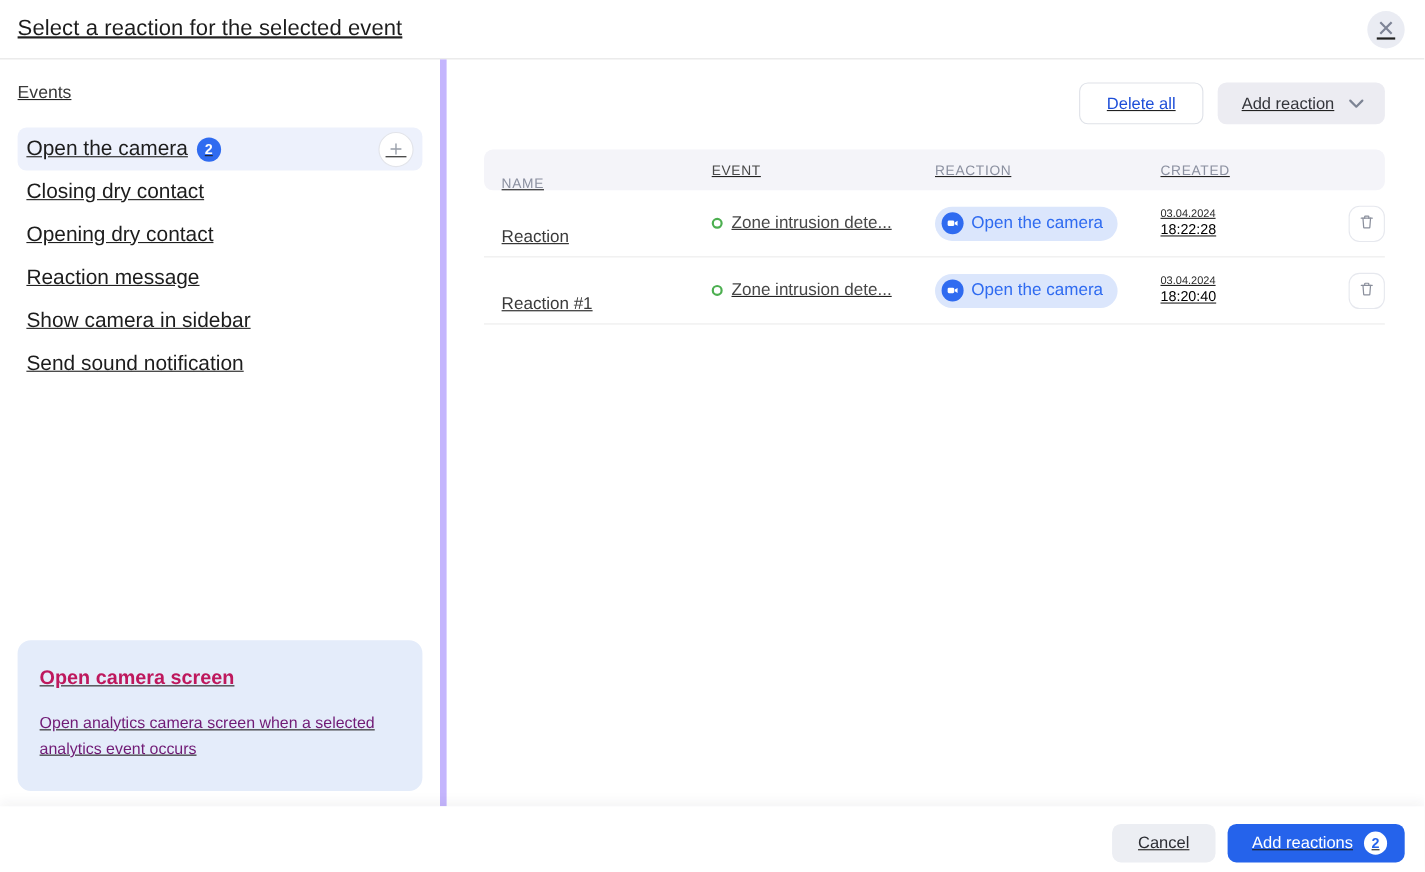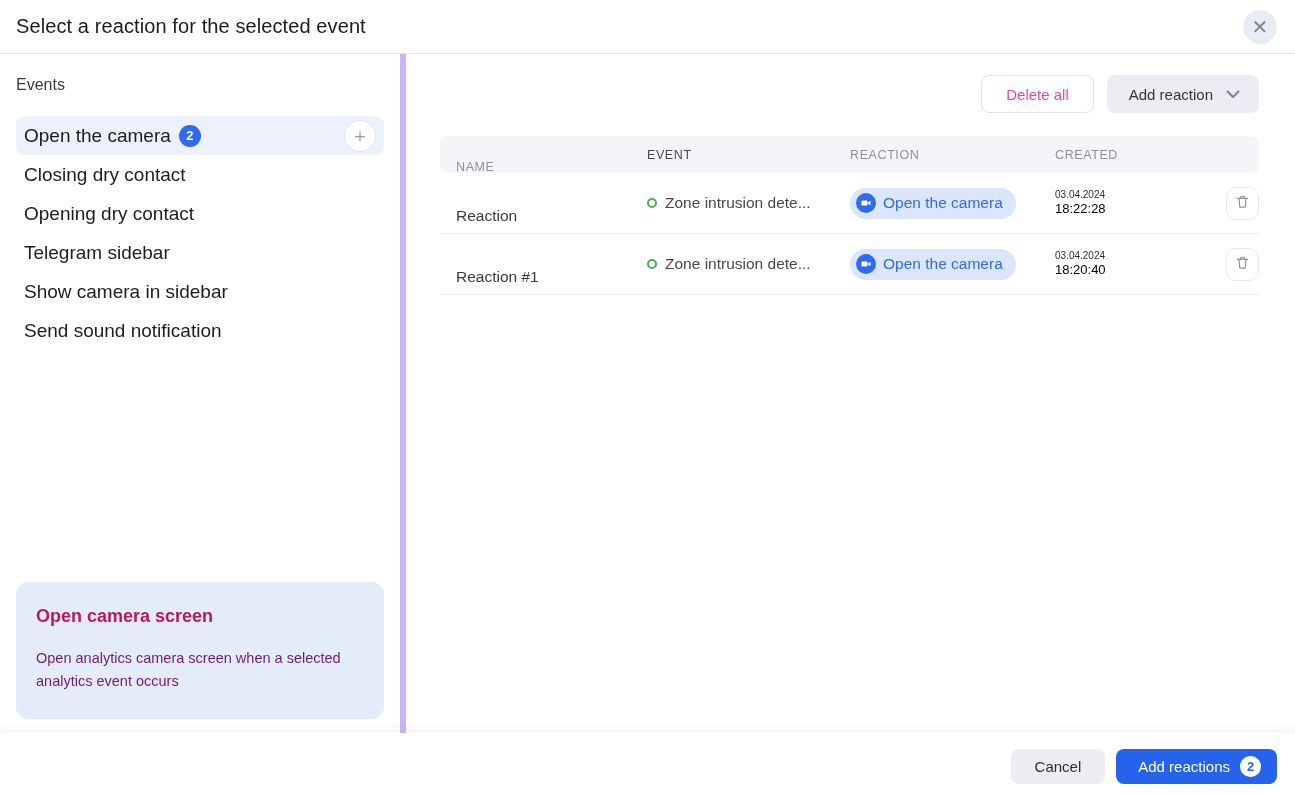--- a/index.html
+++ b/index.html
@@ -4,21 +4,21 @@
 <style>
   * { margin: 0; padding: 0; box-sizing: border-box; }
   html, body { background: #fff; }
   body {
     font-family: "Liberation Sans", sans-serif;
     color: #212121;
     width: 1295px;
     height: 793px;
     overflow: hidden;
   }
-  .dialog { width: 1295px; height: 793px; display: flex; flex-direction: column; background: #fff; }
+  .dialog { width: 1295px; height: 793px; display: flex; flex-direction: column; background: #fff; text-decoration: underline; }
 
   
   .dlg-header {
     height: 54px; flex: 0 0 54px;
     display: flex; align-items: center; justify-content: space-between;
     padding: 0 18px 0 16px;
     border-bottom: 1px solid #e3e3e3;
   }
   .dlg-title { font-size: 20px; font-weight: 500; color: #1c1c1c; letter-spacing: .1px; }
   .close-btn {
@@ -71,21 +71,21 @@
 
   
   .main { flex: 1 1 auto; padding: 21px 36px 0 34px; display: flex; flex-direction: column; }
   .actions-row { display: flex; justify-content: flex-end; gap: 13px; }
   .btn {
     height: 38px; border-radius: 8px; cursor: pointer;
     font-family: "Liberation Sans", sans-serif;
     font-size: 15px; display: inline-flex; align-items: center; justify-content: center;
   }
   .btn-delete-all {
-    background: #fff; border: 1px solid #dfe2e8; color: #ec4899;
+    background: #fff; border: 1px solid #dfe2e8; color: #1d4ed8;
     padding: 0 24px;
   }
   .btn-add-reaction {
     background: #ececf2; border: none; color: #33343a;
     padding: 0 18px 0 22px; gap: 12px;
   }
   .chevron-down { display: inline-flex; color: #7d8494; }
 
   
   .reaction-table { margin-top: 23px; }
@@ -174,21 +174,21 @@
             <span>＋</span>
           </button>
         </div>
         <div class="event-item">
           <span class="event-label">Closing dry contact</span>
         </div>
         <div class="event-item">
           <span class="event-label">Opening dry contact</span>
         </div>
         <div class="event-item">
-          <span class="event-label">Telegram sidebar</span>
+          <span class="event-label">Reaction message</span>
         </div>
         <div class="event-item">
           <span class="event-label">Show camera in sidebar</span>
         </div>
         <div class="event-item">
           <span class="event-label">Send sound notification</span>
         </div>
       </div>
 
       <div class="info-box">

